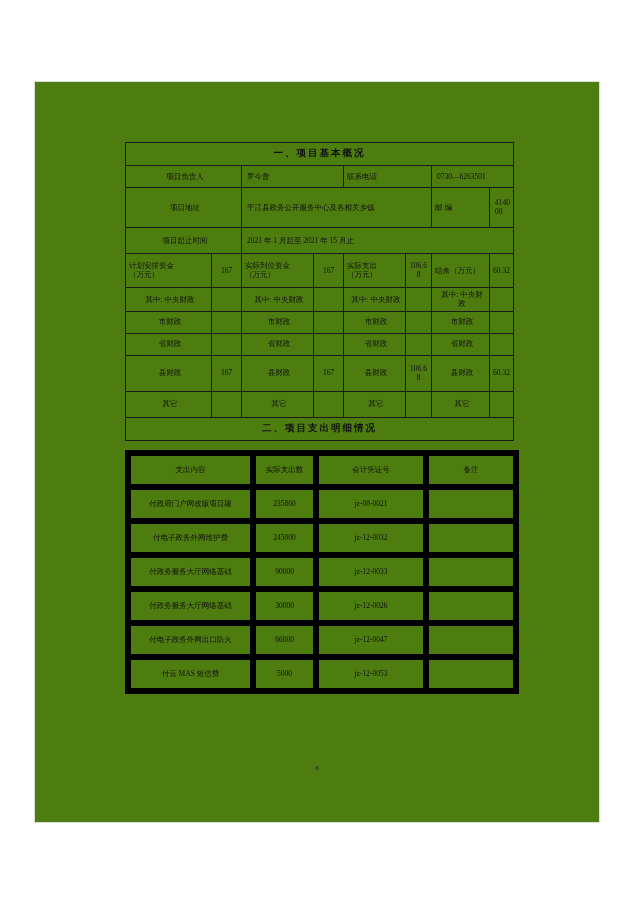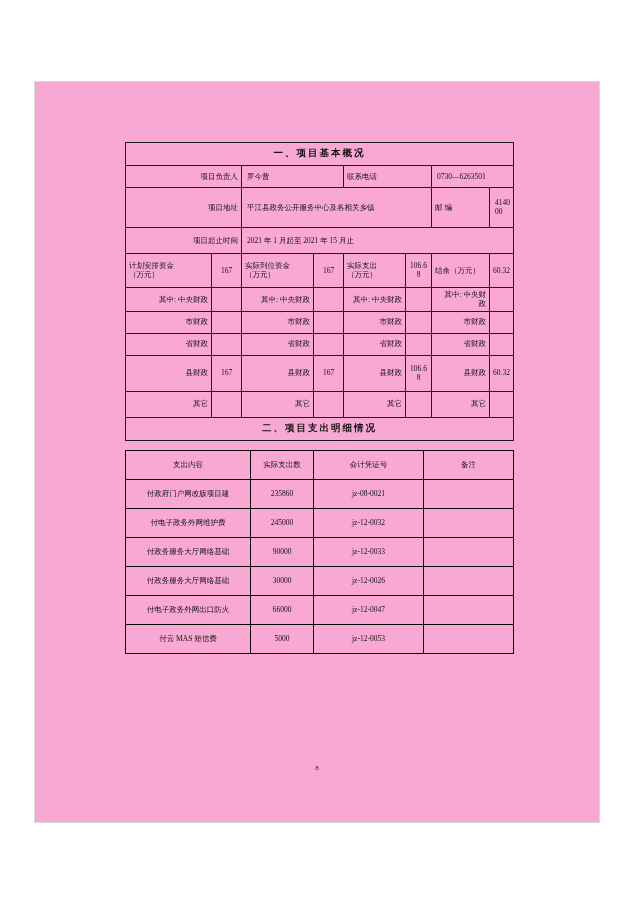--- a/index.html
+++ b/index.html
@@ -12,21 +12,21 @@
     height: 898px;
     font-family: "Liberation Serif", serif;
     overflow: hidden;
   }
   .page {
     position: absolute;
     left: 35px;
     top: 82px;
     width: 564px;
     height: 740px;
-    background: #f9a8d4;
+    background: #4d7c0f;
     box-shadow: 0 0 0 1px #d6ddd6;
   }
   .doc-area {
     position: absolute;
     left: 90px;
     top: 60px;
     width: 388px;
   }
   table.maintbl {
     border-collapse: collapse;
@@ -46,21 +46,21 @@
     text-align: center;
     font-weight: bold;
     font-size: 9.5px !important;
     letter-spacing: 2px;
     padding: 5px 0 !important;
   }
   .lbl {
     text-align: left;
   }
   .lbl-left {
-    text-align: right;
+    text-align: center;
     padding-left: 6px !important;
   }
   .val {
     text-align: left;
     padding-left: 5px !important;
   }
   .val-c {
     text-align: center;
   }
   .row-h {
@@ -75,21 +75,21 @@
   .spacer {
     height: 9px;
   }
   table.detailtbl {
     border-collapse: collapse;
     width: 388px;
     table-layout: fixed;
     margin-top: 0;
   }
   table.detailtbl td {
-    border: 1px solid #000000;
+    border: 6px solid #000000;
     font-size: 7.5px;
     color: #111;
     padding: 2px 3px;
     text-align: center;
     height: 24px;
     line-height: 1.25;
     margin-top: 11px;
   }
   .detail-head td {
     font-size: 7.5px;

